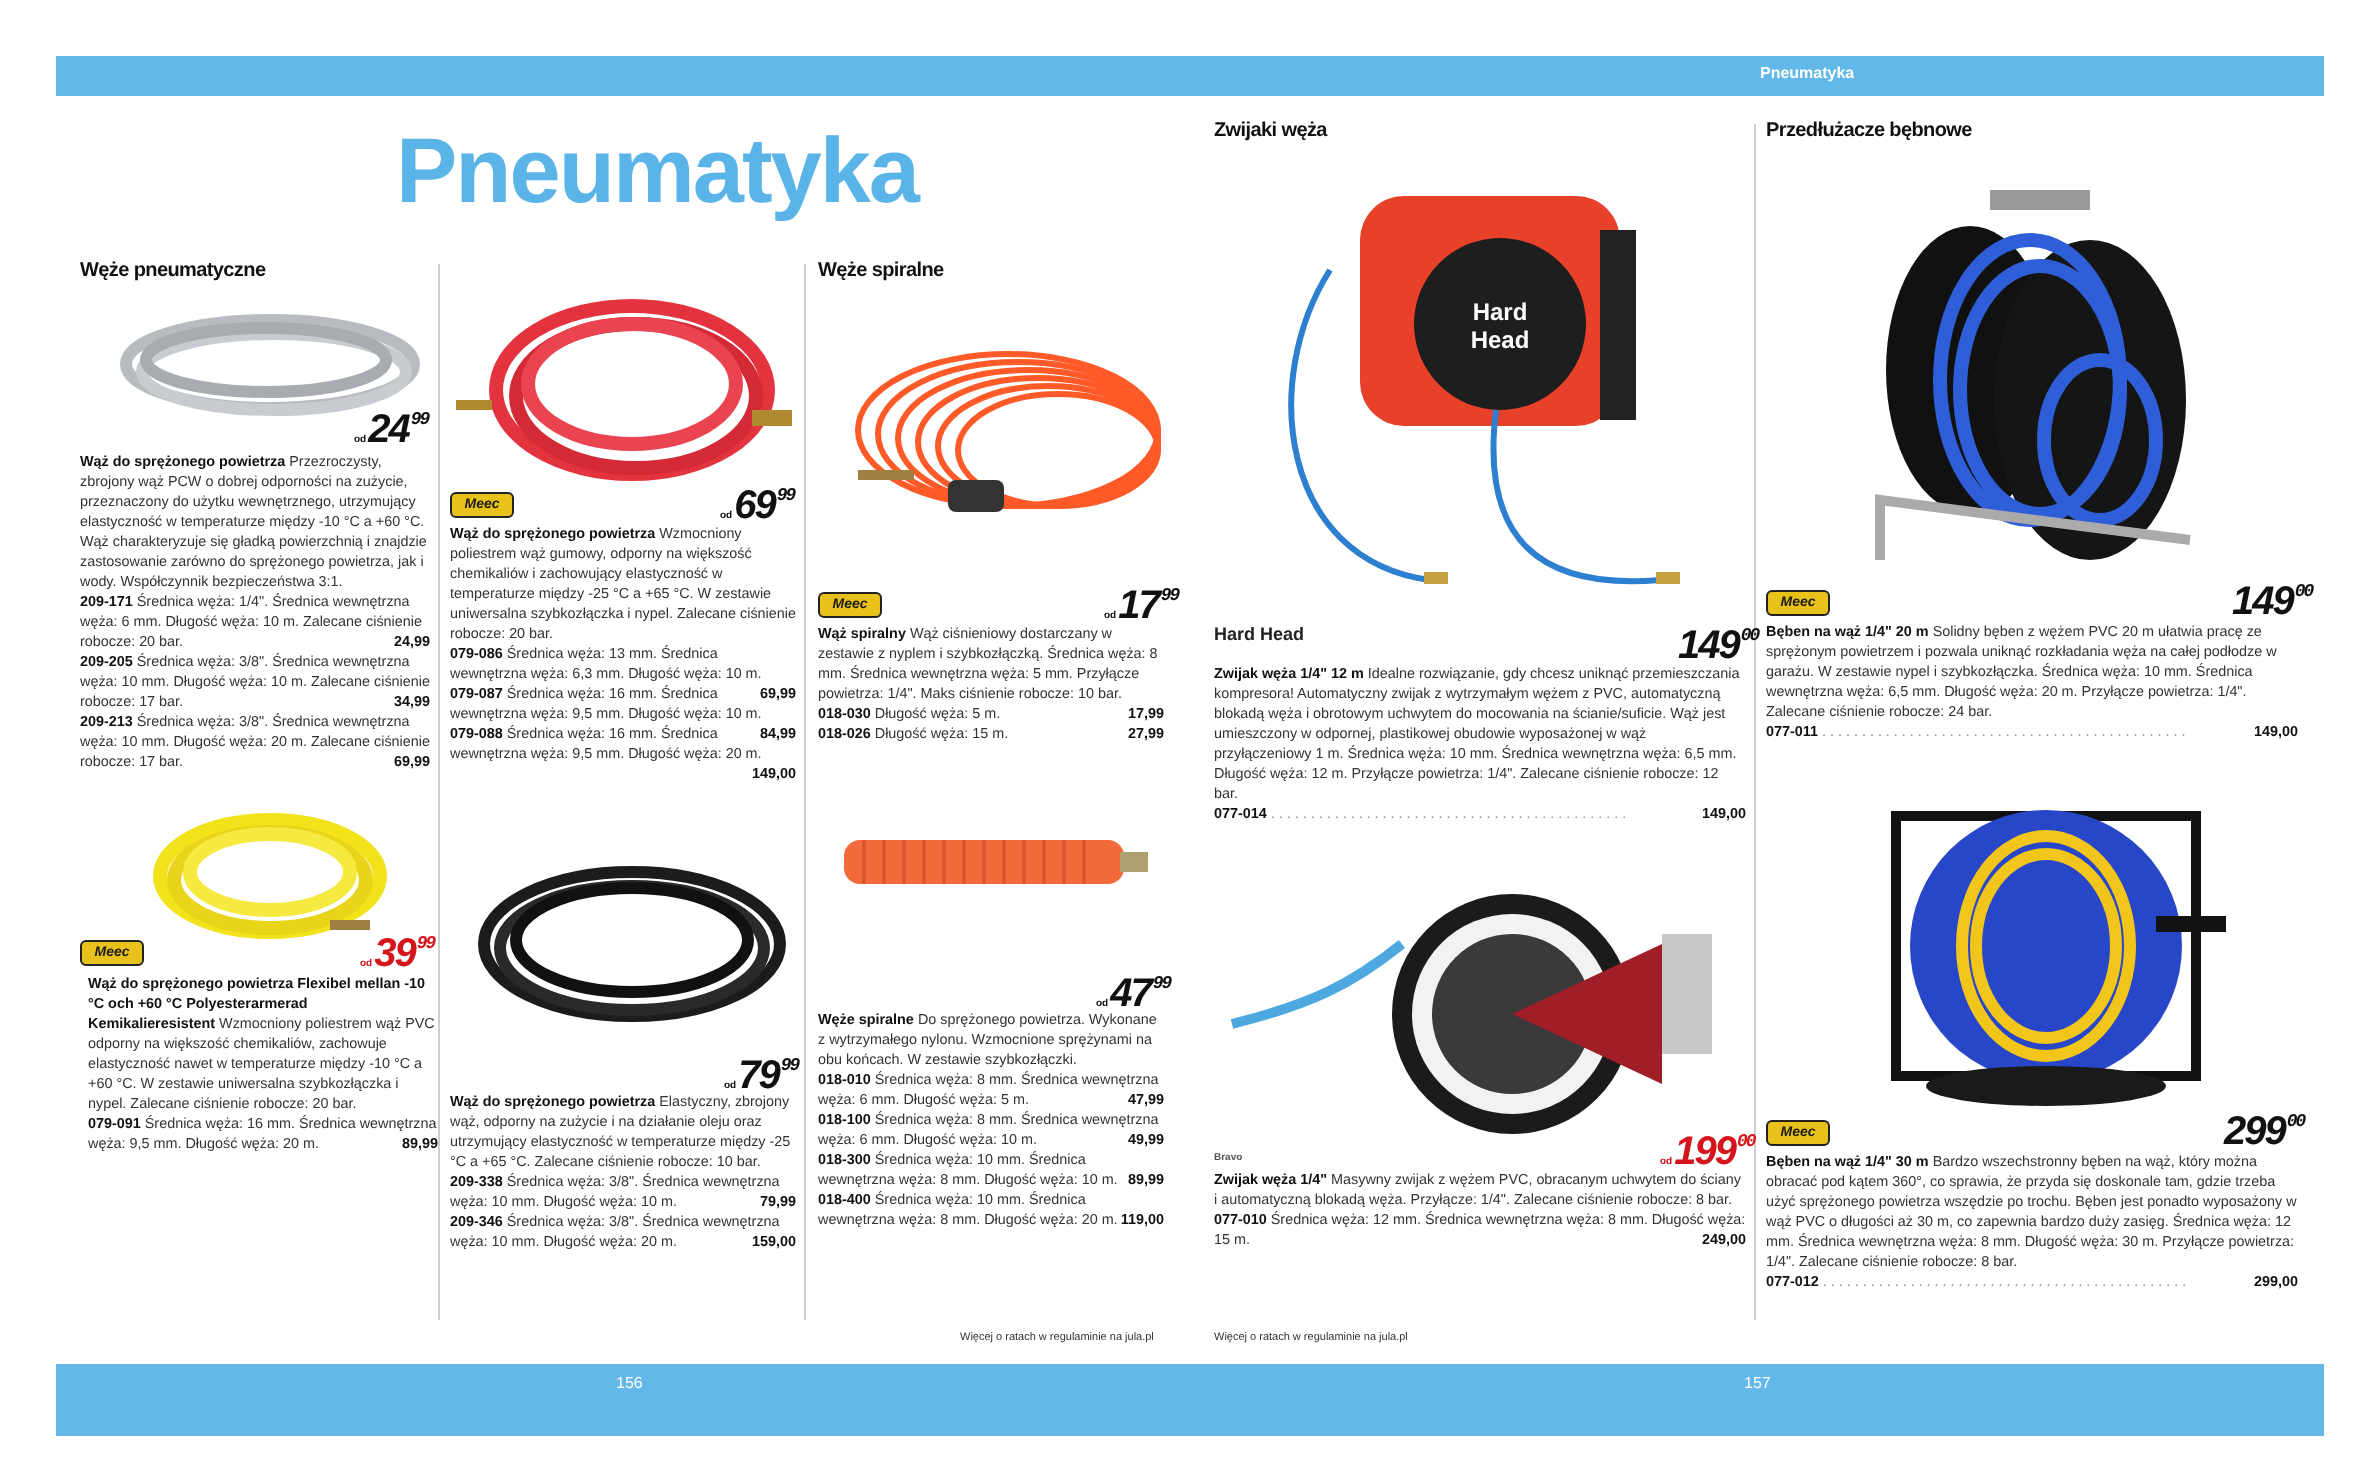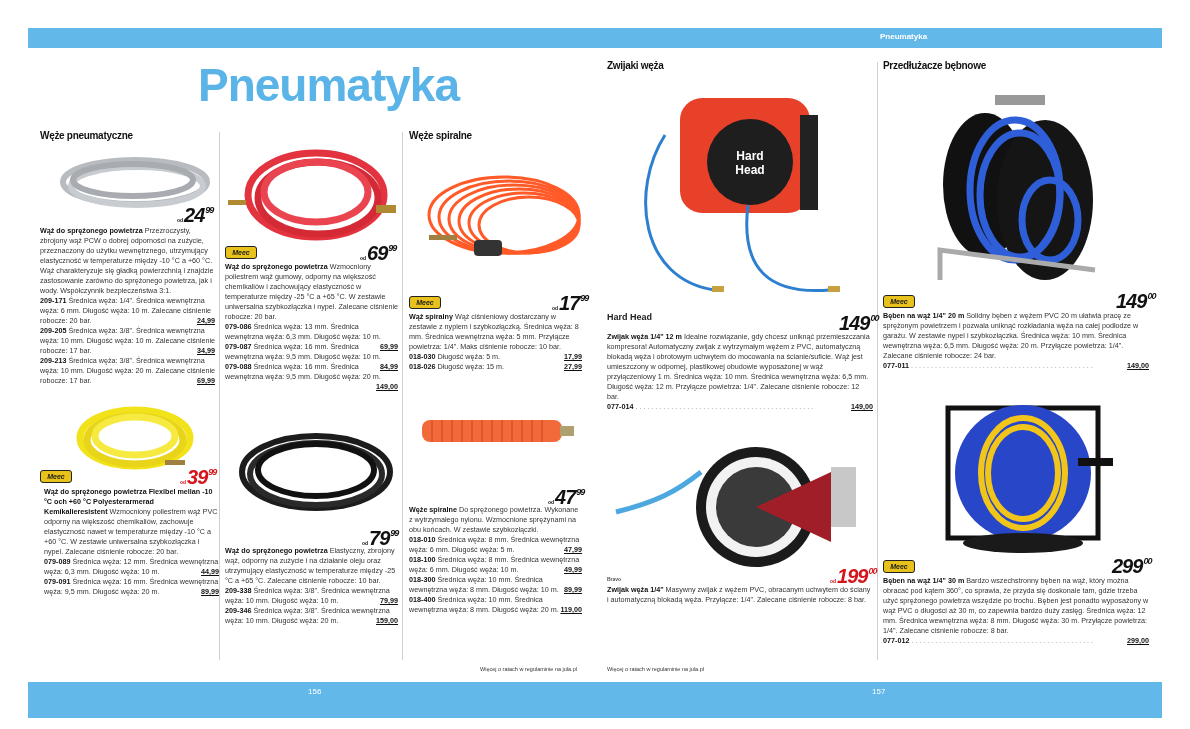--- a/index.html
+++ b/index.html
@@ -8,25 +8,25 @@
   .top-bar .label { position: absolute; left: 852px; top: 4px; font-size: 8px; font-weight: bold; color: #fff; }
   .bottom-bar { position: absolute; left: 28px; top: 682px; width: 1134px; height: 36px; background: #62b8e8; }
   .bottom-bar .pn { position: absolute; top: 5px; font-size: 8px; color: #fff; }
   .footnote { position: absolute; top: 666px; font-size: 5.5px; color: #333; }
   .big-title { position: absolute; left: 198px; top: 58px; font-size: 46px; font-weight: bold; color: #5ab4e8; letter-spacing: -1px; font-family: "Liberation Sans", sans-serif; }
   .sec-title { position: absolute; font-size: 10px; font-weight: bold; color: #111; font-family: "Liberation Sans", sans-serif; letter-spacing: -0.3px; }
   .vline { position: absolute; width: 1px; background: #cfcfcf; }
   .prod { position: absolute; font-size: 7.2px; line-height: 10px; color: #333; }
   .prod .name { font-weight: bold; color: #111; }
   .prod .code { font-weight: bold; color: #111; }
-  .prod .pr { font-weight: bold; color: #111; float: right; text-decoration: underline; }
+  .prod .pr { font-weight: bold; color: #111; float: right; }
   .prod .dots { color: #888; }
   .price { position: absolute; font-weight: bold; font-style: italic; font-size: 20px; color: #111; letter-spacing: -1px; }
   .price .od { font-size: 5px; font-style: normal; letter-spacing: 0; margin-right: 1px; }
-  .price sup { font-size: 9px; vertical-align: top; position: relative; top: 1px; margin-left: 1px; }
+  .price sup { font-size: 9px; vertical-align: top; position: relative; top: 1px; margin-left: 1px; font-family: Liberation Mono, monospace; }
   .price.red { color: #d5141b; }
   .meec { position: absolute; width: 32px; height: 13px; background: #e8c21a; border: 1px solid #222; border-radius: 3px; font-size: 7px; font-weight: bold; font-style: italic; color: #1a1a1a; text-align: center; line-height: 11px; }
   .hh-logo { position: absolute; font-size: 9px; font-weight: bold; color: #222; line-height: 8px; }
   .bravo-logo { position: absolute; font-size: 5px; color: #555; font-weight: bold; }
   .img { position: absolute; }
 </style>
 </head>
 <body>
 
 <div class="top-bar">
@@ -172,21 +172,20 @@
   <div><span class="code">209-213</span> <span>Średnica węża: 3/8". Średnica wewnętrzna węża: 10 mm. Długość węża: 20 m. Zalecane ciśnienie robocze: 17 bar.</span> <span class="pr">69,99</span></div>
 </div>
 
 <div class="meec" style="left:40px;top:470px">Meec</div>
 <div class="price red" style="left:180px;top:466px">
   <span class="od">od</span><span>39</span><sup>99</sup>
 </div>
 <div class="prod" style="left:44px;top:487px;width:175px">
   <span class="name">Wąż do sprężonego powietrza Flexibel mellan -10 °C och +60 °C Polyesterarmerad Kemikalieresistent</span>
   <span>Wzmocniony poliestrem wąż PVC odporny na większość chemikaliów, zachowuje elastyczność nawet w temperaturze między -10 °C a +60 °C. W zestawie uniwersalna szybkozłączka i nypel. Zalecane ciśnienie robocze: 20 bar.</span>
-  <div><span class="code">079-089</span> <span>Średnica węża: 12 mm. Średnica wewnętrzna węża: 6,3 mm. Długość węża: 10 m.</span> <span class="pr">44,99</span></div>
   <div><span class="code">079-091</span> <span>Średnica węża: 16 mm. Średnica wewnętrzna węża: 9,5 mm. Długość węża: 20 m.</span> <span class="pr">89,99</span></div>
 </div>
 
 <div class="meec" style="left:225px;top:246px">Meec</div>
 <div class="price" style="left:360px;top:242px">
   <span class="od">od</span><span>69</span><sup>99</sup>
 </div>
 <div class="prod" style="left:225px;top:262px;width:173px">
   <span class="name">Wąż do sprężonego powietrza</span>
   <span>Wzmocniony poliestrem wąż gumowy, odporny na większość chemikaliów i zachowujący elastyczność w temperaturze między -25 °C a +65 °C. W zestawie uniwersalna szybkozłączka i nypel. Zalecane ciśnienie robocze: 20 bar.</span>
@@ -238,20 +237,21 @@
   <div><span class="code">077-014</span> <span class="dots">. . . . . . . . . . . . . . . . . . . . . . . . . . . . . . . . . . . . . . . . . . . . .</span> <span class="pr">149,00</span></div>
 </div>
 
 <div class="bravo-logo" style="left:607px;top:576px">Bravo</div>
 <div class="price red" style="left:830px;top:565px">
   <span class="od">od</span><span>199</span><sup>00</sup>
 </div>
 <div class="prod" style="left:607px;top:585px;width:266px">
   <span class="name">Zwijak węża 1/4"</span>
   <span>Masywny zwijak z wężem PVC, obracanym uchwytem do ściany i automatyczną blokadą węża. Przyłącze: 1/4". Zalecane ciśnienie robocze: 8 bar.</span>
+  <div><span class="code">077-010</span> <span>Średnica węża: 12 mm. Średnica wewnętrzna węża: 8 mm. Długość węża: 15 m.</span> <span class="pr">249,00</span></div>
 </div>
 
 <div class="meec" style="left:883px;top:295px">Meec</div>
 <div class="price" style="left:1115px;top:290px">
   <span class="od"></span><span>149</span><sup>00</sup>
 </div>
 <div class="prod" style="left:883px;top:311px;width:266px">
   <span class="name">Bęben na wąż 1/4" 20 m</span>
   <span>Solidny bęben z wężem PVC 20 m ułatwia pracę ze sprężonym powietrzem i pozwala uniknąć rozkładania węża na całej podłodze w garażu. W zestawie nypel i szybkozłączka. Średnica węża: 10 mm. Średnica wewnętrzna węża: 6,5 mm. Długość węża: 20 m. Przyłącze powietrza: 1/4". Zalecane ciśnienie robocze: 24 bar.</span>
   <div><span class="code">077-011</span> <span class="dots">. . . . . . . . . . . . . . . . . . . . . . . . . . . . . . . . . . . . . . . . . . . . . .</span> <span class="pr">149,00</span></div>

